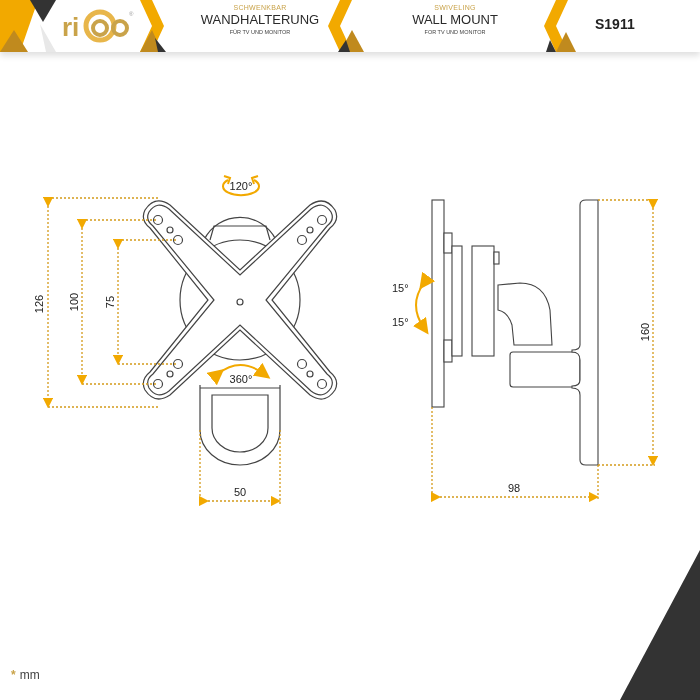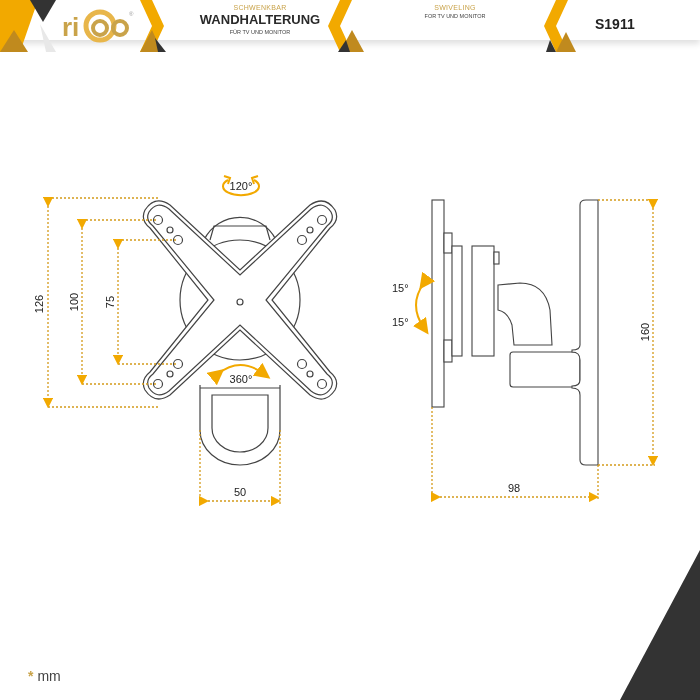--- a/index.html
+++ b/index.html
@@ -1,27 +1,27 @@
 <!DOCTYPE html>
 <html><head>
 <meta charset="utf-8">
 <style>
   html, body { margin:0; padding:0; background:#ffffff; }
   body { width:700px; height:700px; position:relative; overflow:hidden; font-family:"Liberation Sans", sans-serif; }
-  .header { position:absolute; left:0; top:0; width:700px; height:40px; background:#fff; box-shadow:0 4px 6px rgba(0,0,0,0.12); }
+  .header { position:absolute; left:0; top:0; width:700px; height:52px; background:#fff; box-shadow:0 4px 6px rgba(0,0,0,0.12); }
   .hdr-svg { position:absolute; left:0; top:0; }
   .logo { position:absolute; left:60px; top:6px; width:80px; height:38px; }
   .hblock { position:absolute; top:4px; text-align:center; }
   .hblock .small { font-size:7px; color:#c9a34a; letter-spacing:0.3px; }
-  .hblock .big { font-size:13px; font-weight:bold; color:#2a2a2a; margin-top:1px; }
+  .hblock .big { font-size:13px; font-weight:normal; color:#2a2a2a; margin-top:1px; }
   .hblock .sub { font-size:5.5px; color:#444; margin-top:2px; }
   .model { position:absolute; left:595px; top:16px; font-size:14px; font-weight:bold; color:#222; }
   .drawing { position:absolute; left:0; top:0; }
   .dim { font-family:"Liberation Sans", sans-serif; font-size:11px; fill:#222; }
-  .footer-note { position:absolute; left:28px; top:668px; font-size:14px; color:#444; }
+  .footer-note { position:absolute; left:11px; top:668px; font-size:12px; color:#444; }
   .footer-note .star { color:#c9a34a; font-weight:bold; margin-right:4px; }
 </style>
 </head>
 <body>
 
 <div class="header">
   <svg class="hdr-svg" width="700" height="52" viewBox="0 0 700 52">
 
     <polygon points="0,0 38,0 20,52 0,52" fill="#f2a900"></polygon>
     <polygon points="0,52 14,30 28,52" fill="#c08a1e"></polygon>
@@ -50,20 +50,21 @@
   </svg>
 
   <div class="hblock" style="left:185px;width:150px;">
     <div class="small">SCHWENKBAR</div>
     <div class="big">WANDHALTERUNG</div>
     <div class="sub">FÜR TV UND MONITOR</div>
   </div>
 
   <div class="hblock" style="left:385px;width:140px;">
     <div class="small">SWIVELING</div>
+    <div class="big">WALL MOUNT</div>
     <div class="sub">FOR TV UND MONITOR</div>
   </div>
 
   <div class="model">S1911</div>
 </div>
 
 <svg class="drawing" width="700" height="700" viewBox="0 0 700 700">
   <defs>
     <marker id="ah" markerWidth="8" markerHeight="8" refX="4" refY="4" orient="auto">
       <path d="M0,0 L8,4 L0,8 Z" fill="#f2a900"></path>

